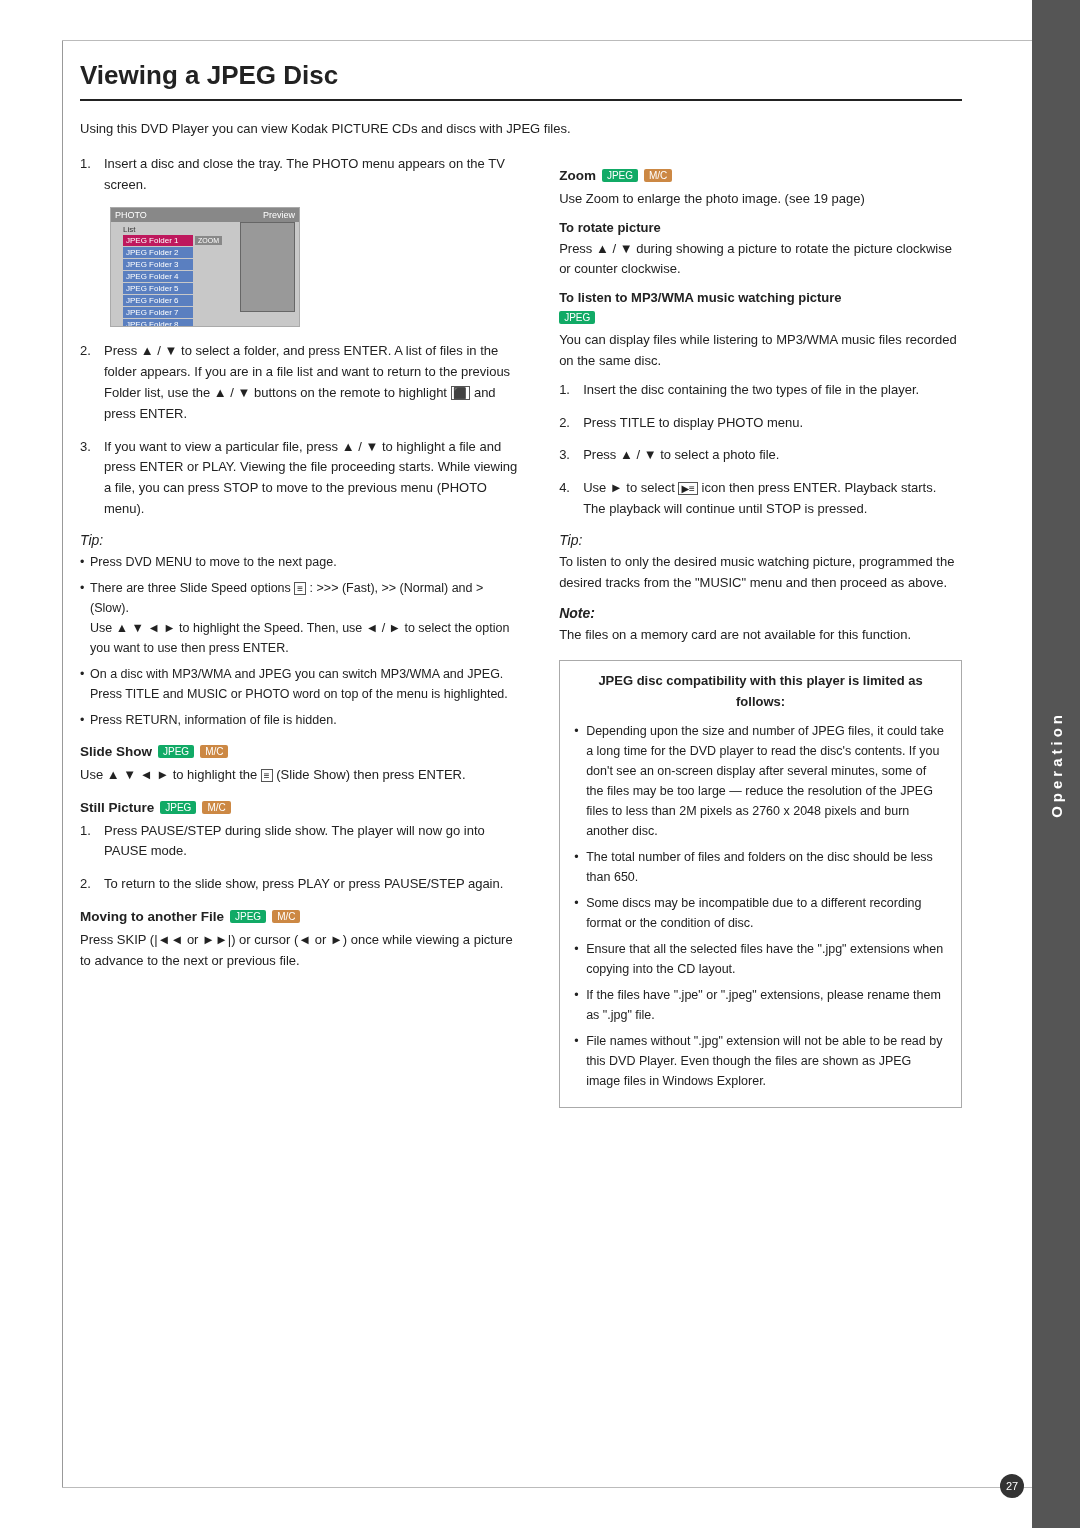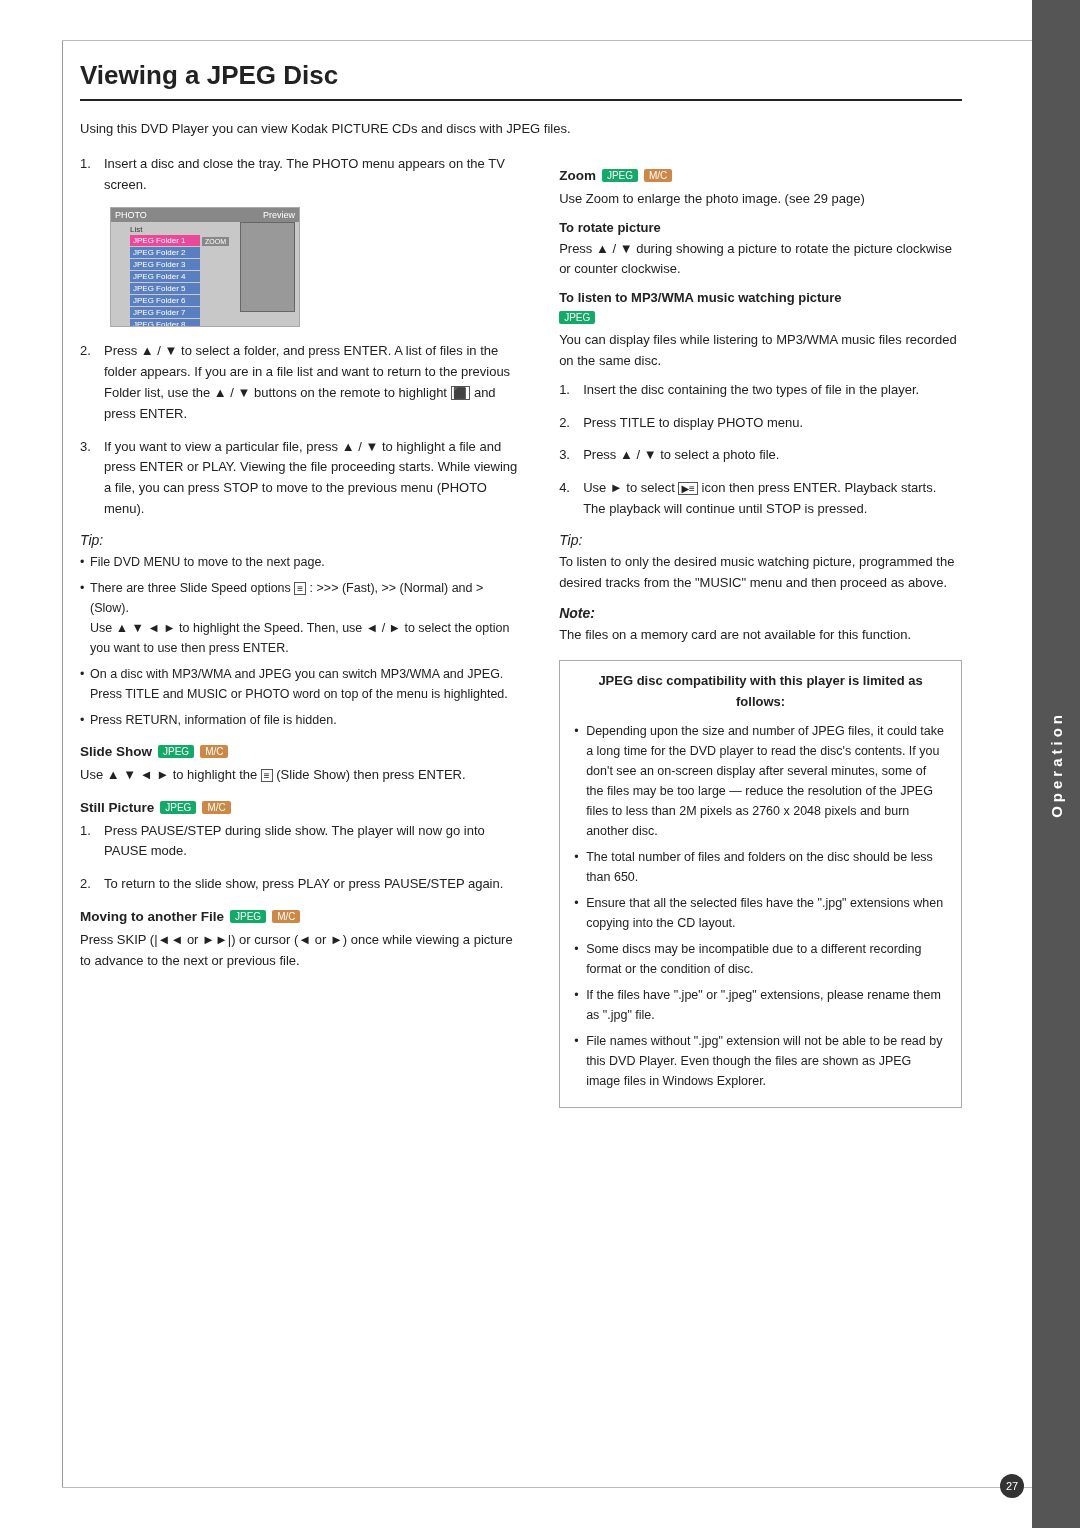--- a/index.html
+++ b/index.html
@@ -111,35 +111,35 @@
       display: flex;
       justify-content: space-between;
     }
 
     .photo-menu-rows {
       padding: 2px 4px;
     }
 
     .photo-menu-row {
       display: flex;
-      align-items: flex-end;
-      margin: 1px 15px;
+      align-items: center;
+      margin: 1px 8px;
       font-size: 8px;
     }
 
     .photo-menu-row .row-label {
       background: #5a7fc0;
       color: #fff;
       padding: 1px 3px;
       min-width: 70px;
       font-size: 8px;
     }
 
     .photo-menu-row .row-label.selected {
-      background: #ec4899;
+      background: #be185d;
     }
 
     .photo-preview-box {
       position: absolute;
       right: 4px;
       top: 14px;
       width: 55px;
       height: 90px;
       background: #999;
       border: 1px solid #666;
@@ -380,21 +380,21 @@
           <span class="item-text">Press ▲ / ▼ to select a folder, and press ENTER. A list of files in the folder appears. If you are in a file list and want to return to the previous Folder list, use the ▲ / ▼ buttons on the remote to highlight <span style="border:1px solid #555; padding:0 2px; font-size:11px;">⬛</span> and press ENTER.</span>
         </div>
 
         <div class="numbered-item">
           <span class="num">3.</span>
           <span class="item-text">If you want to view a particular file, press ▲ / ▼ to highlight a file and press ENTER or PLAY. Viewing the file proceeding starts. While viewing a file, you can press STOP to move to the previous menu (PHOTO menu).</span>
         </div>
 
         <div class="tip-box">
           <div class="tip-title"><em>Tip:</em></div>
-          <div class="tip-item">File DVD MENU to move to the next page.</div>
+          <div class="tip-item">Press DVD MENU to move to the next page.</div>
           <div class="tip-item">There are three Slide Speed options <span style="border:1px solid #555; padding:0 2px; font-size:10px;">≡</span> : &gt;&gt;&gt; (Fast), &gt;&gt; (Normal) and &gt; (Slow).<br>Use ▲ ▼ ◄ ► to highlight the Speed. Then, use ◄ / ► to select the option you want to use then press ENTER.</div>
           <div class="tip-item">On a disc with MP3/WMA and JPEG you can switch MP3/WMA and JPEG. Press TITLE and MUSIC or PHOTO word on top of the menu is highlighted.</div>
           <div class="tip-item">Press RETURN, information of file is hidden.</div>
         </div>
 
         <div class="section-heading">
           <strong>Slide Show</strong>
           <span class="badge badge-jpeg">JPEG</span>
           <span class="badge badge-mc">M/C</span>
         </div>
@@ -423,21 +423,21 @@
 
       </div>
 
       <div class="col-right">
 
         <div class="section-heading">
           <strong>Zoom</strong>
           <span class="badge badge-jpeg">JPEG</span>
           <span class="badge badge-mc">M/C</span>
         </div>
-        <div class="section-text">Use Zoom to enlarge the photo image. (see 29 page)</div>
+        <div class="section-text">Use Zoom to enlarge the photo image. (see 19 page)</div>
 
         <div class="sub-heading">To rotate picture</div>
         <div class="section-text">Press ▲ / ▼ during showing a picture to rotate the picture clockwise or counter clockwise.</div>
 
         <div class="sub-heading"><strong>To listen to MP3/WMA music watching picture</strong></div>
         <div style="margin-bottom:6px;">
           <span class="badge badge-jpeg">JPEG</span>
         </div>
         <div class="section-text">You can display files while listering to MP3/WMA music files recorded on the same disc.</div>
 
@@ -465,22 +465,22 @@
 
         <div class="note-box">
           <div class="note-title"><em><strong>Note:</strong></em></div>
           <div class="section-text">The files on a memory card are not available for this function.</div>
         </div>
 
         <div class="compat-box">
           <div class="compat-title">JPEG disc compatibility with this player is limited as follows:</div>
           <div class="compat-item">Depending upon the size and number of JPEG files, it could take a long time for the DVD player to read the disc's contents. If you don't see an on-screen display after several minutes, some of the files may be too large — reduce the resolution of the JPEG files to less than 2M pixels as 2760 x 2048 pixels and burn another disc.</div>
           <div class="compat-item">The total number of files and folders on the disc should be less than 650.</div>
+          <div class="compat-item">Some discs may be incompatible due to a different recording format or the condition of disc.</div>
           <div class="compat-item">Ensure that all the selected files have the ".jpg" extensions when copying into the CD layout.</div>
-          <div class="compat-item">Some discs may be incompatible due to a different recording format or the condition of disc.</div>
           <div class="compat-item">If the files have ".jpe" or ".jpeg" extensions, please rename them as ".jpg" file.</div>
           <div class="compat-item">File names without ".jpg" extension will not be able to be read by this DVD Player. Even though the files are shown as JPEG image files in Windows Explorer.</div>
         </div>
 
       </div>
 
     </div>
 
   </div>
 

